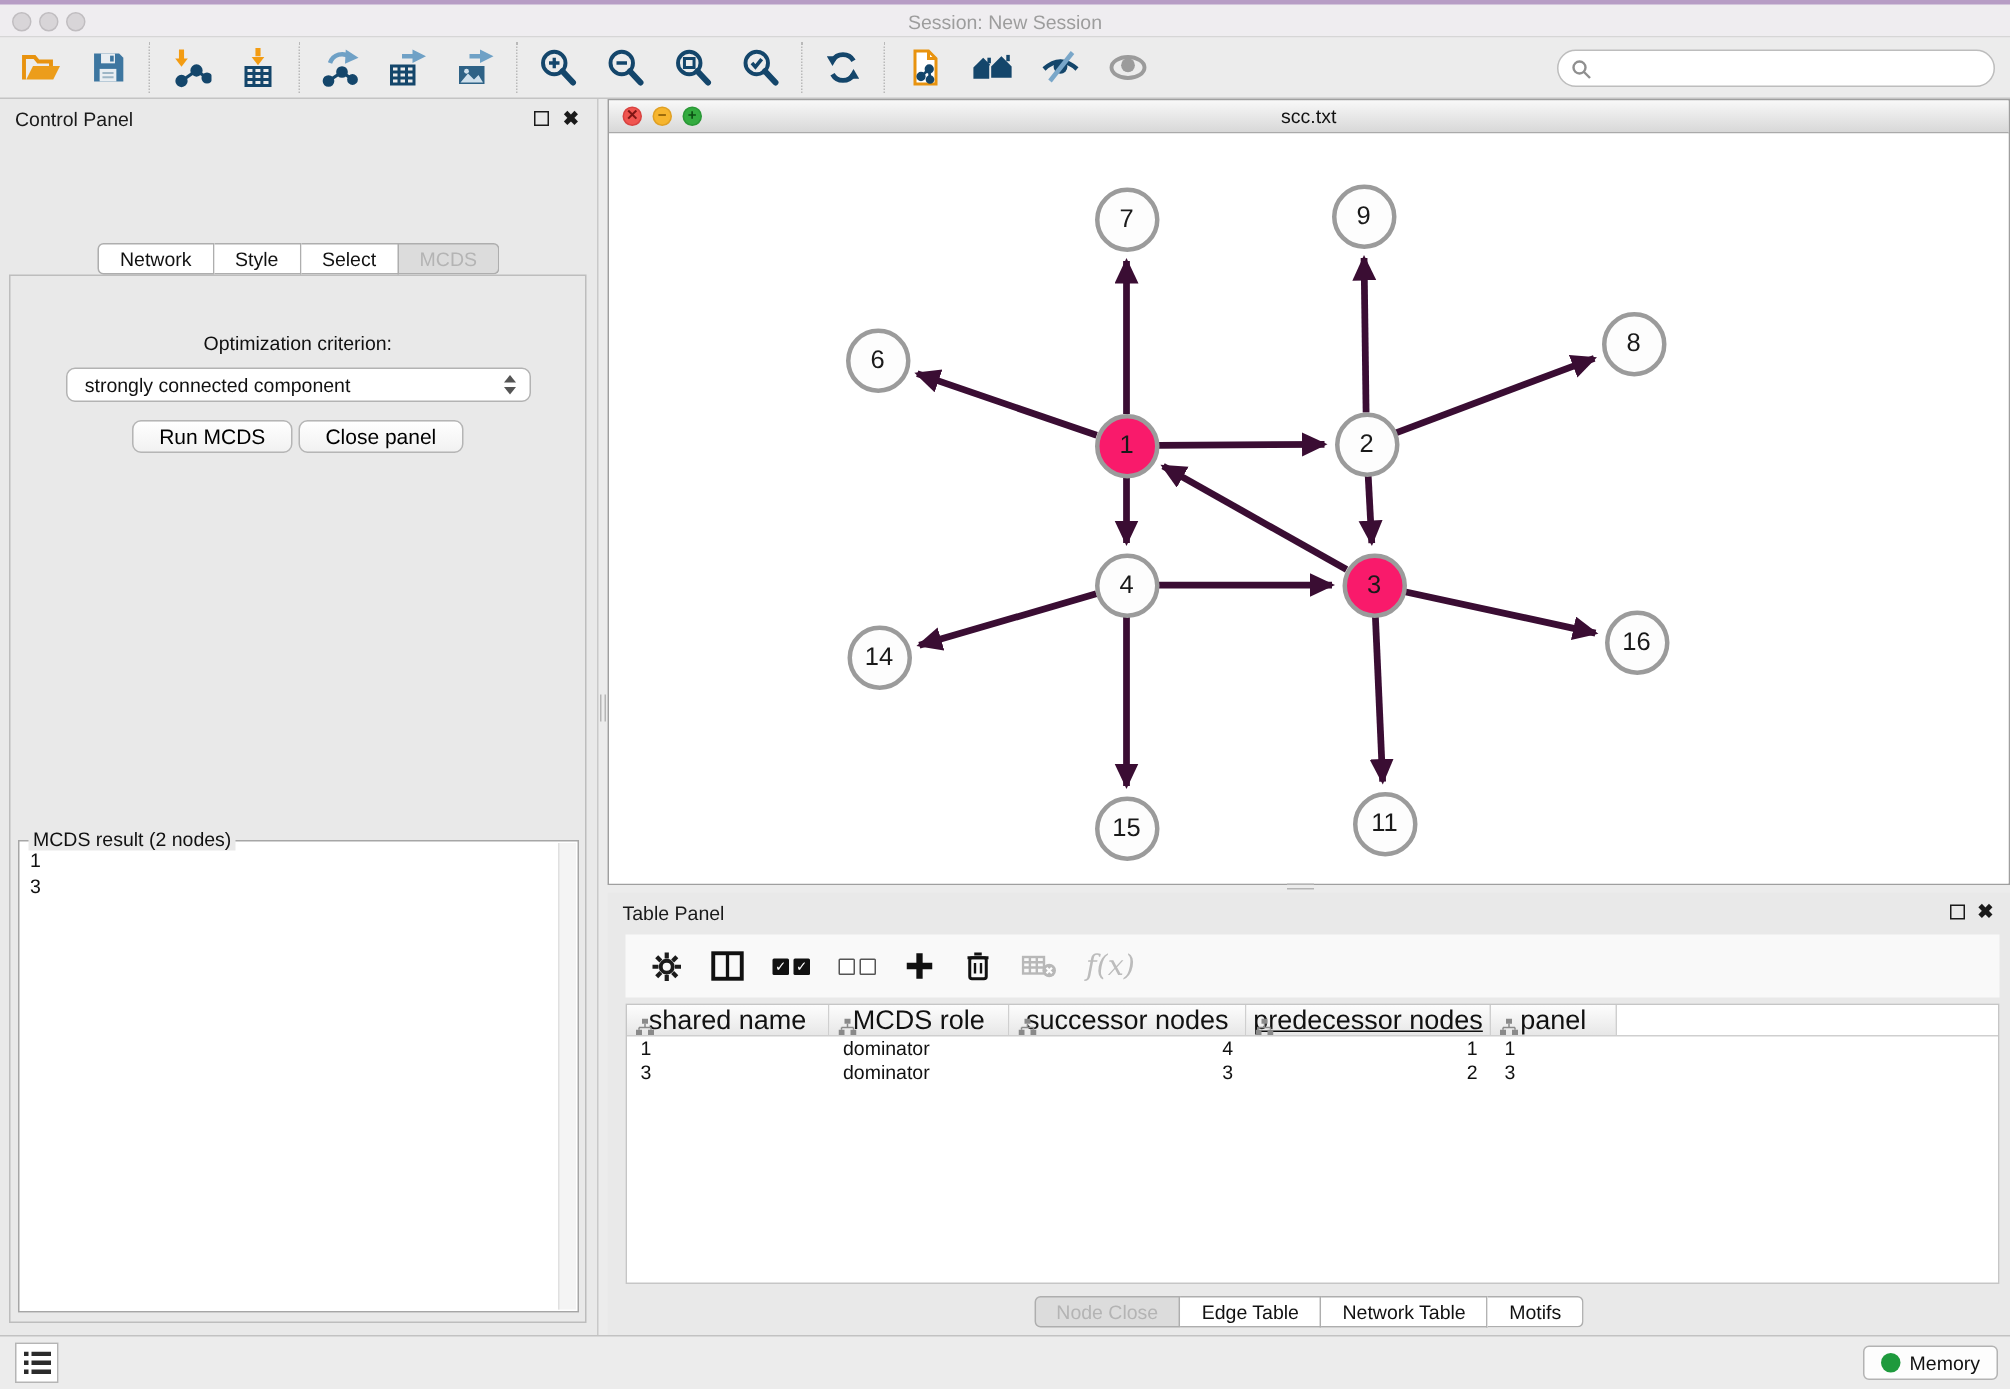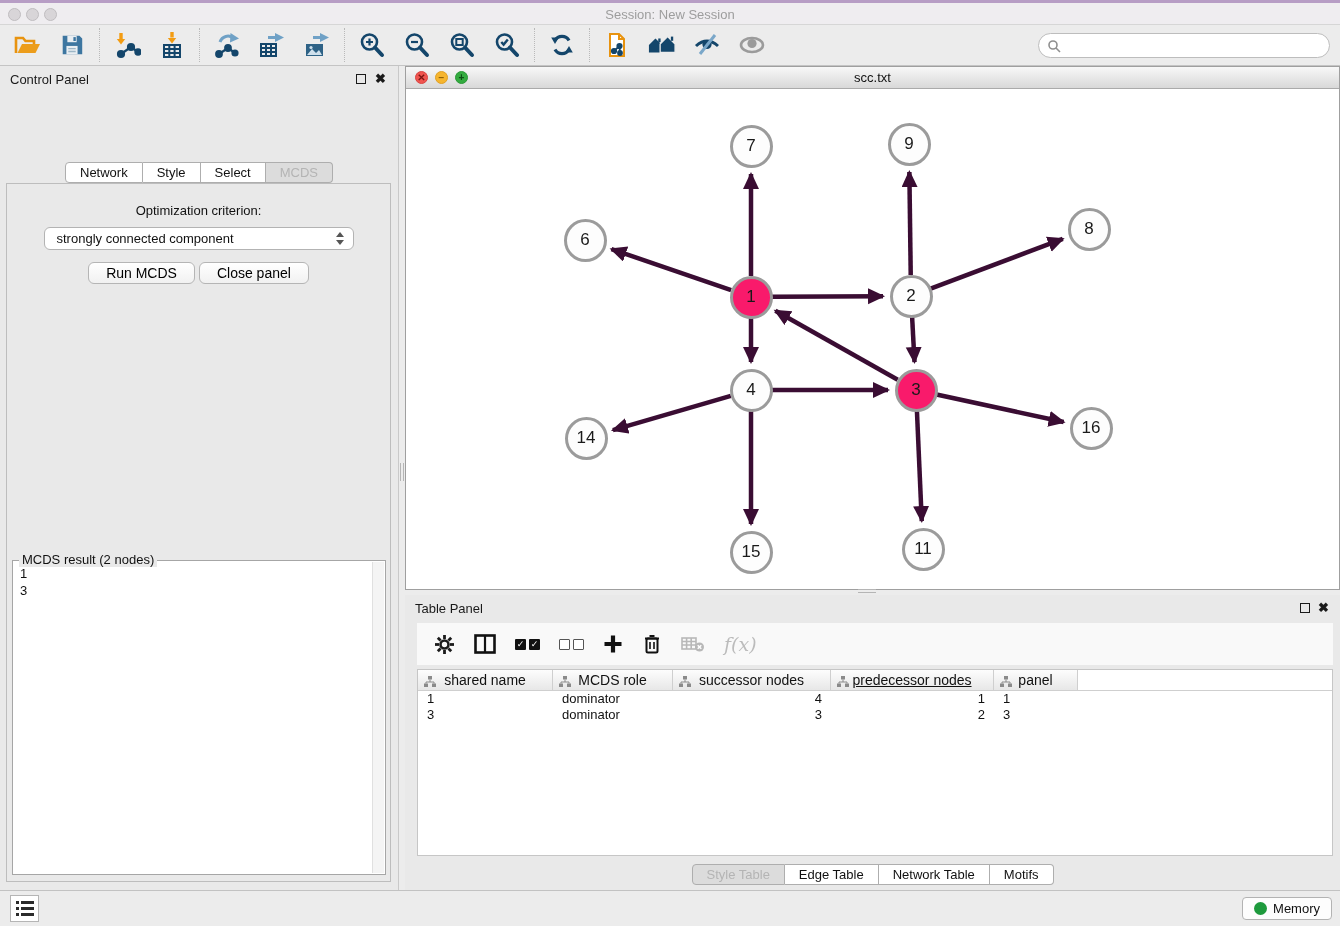--- a/index.html
+++ b/index.html
@@ -29,21 +29,21 @@
   .control-panel .float-ic { right:32px; } .control-panel .close-ic { right:12px; }
 
   .seg-tabs { display:flex; }
   .cp-tabs { position:absolute; top:96px; left:50%; transform:translateX(-50%); z-index:2; }
   .seg-tab { background:#fff; border:1px solid #aeaeae; border-left:none; padding:0 14px; font-size:13px; height:21px; line-height:20px; cursor:default; }
   .seg-tab:first-child { border-left:1px solid #aeaeae; border-radius:4px 0 0 4px; }
   .seg-tab:last-child { border-radius:0 4px 4px 0; }
   .seg-tab.active { background:#dcdcdc; color:#b4b4b4; }
 
   .cp-pane { position:absolute; left:6px; right:7px; top:117px; bottom:8px; border:1px solid #bdbdbd; }
-  .opt-label { margin-top:19px; text-align:center; font-size:13px; }
+  .opt-label { margin-top:37px; text-align:center; font-size:13px; }
   .criterion-select { position:relative; margin:9px auto 0; width:310px; height:23px; background:#fff; border:1px solid #b3b3b3; border-radius:6px; font-size:13px; line-height:21px; padding-left:12px; }
   .chev { position:absolute; right:9px; width:0; height:0; border-left:4.5px solid transparent; border-right:4.5px solid transparent; }
   .chev.up { top:4px; border-bottom:5.5px solid #555; }
   .chev.dn { bottom:4px; border-top:5.5px solid #555; }
   .cp-buttons { display:flex; justify-content:center; gap:4px; margin-top:12px; }
   .mac-btn { background:linear-gradient(#ffffff,#f1f1f1); border:1px solid #b5b5b5; border-radius:6px; padding:2px 17px; font-size:14px; }
 
   .result-group { position:absolute; left:5px; right:4px; top:376px; bottom:6px; border:1px solid #a6a6a6; background:#fff; }
   .result-legend { position:absolute; top:-9px; left:6px; background:#e9e9e9; padding:0 3px; font-size:13px; }
   .result-text { position:absolute; left:7px; top:4px; font-size:13px; line-height:17px; white-space:pre; }
@@ -71,21 +71,21 @@
   .table-panel .float-ic { right:30px; } .table-panel .close-ic { right:11px; }
   .tp-toolbar { position:absolute; left:12px; right:7px; top:28px; height:42px; background:#f9f9f9; display:flex; align-items:center; gap:19px; padding-left:17px; }
   .tpi { display:flex; align-items:center; justify-content:center; height:24px; }
   .chk-pair { display:flex; gap:3px; }
   .chk { width:11px; height:11px; background:#111; color:#fff; font-size:9px; line-height:11px; text-align:center; border-radius:1px; }
   .unchk { width:11px; height:11px; border:1.6px solid #555; background:#fff; border-radius:1px; }
   .fx-label { font-family:"DejaVu Serif",serif; font-style:italic; font-size:19px; color:#bcbcbc; }
 
   .tp-table { position:absolute; left:12px; right:7px; top:74px; bottom:34px; background:#fff; border:1px solid #c6c6c6; overflow:hidden; }
   .thead { display:flex; height:21px; border-bottom:1px solid #cfcfcf; }
-  .th { position:relative; background:linear-gradient(#fdfdfd,#e7e7e7); border-right:1px solid #cfcfcf; font-size:14px; display:flex; align-items:center; justify-content:center; }
+  .th { position:relative; background:linear-gradient(#fdfdfd,#e7e7e7); border-right:1px solid #cfcfcf; font-size:18px; display:flex; align-items:center; justify-content:center; }
   .th-icon { position:absolute; left:6px; top:4px; }
   .trow { display:flex; height:16px; }
   .td { font-size:13px; line-height:16px; padding:0 9px; overflow:hidden; }
 
   .tp-tabs { position:absolute; bottom:5px; left:50%; transform:translateX(-50%); }
 
   
   .status-bar { position:absolute; left:0; right:0; bottom:0; height:36px; background:#ececec; border-top:1px solid #c2c2c2; }
   .list-button { position:absolute; left:10px; top:4px; width:29px; height:27px; background:#fff; border:1px solid #b5b5b5; display:flex; align-items:center; justify-content:center; }
   .memory-button { position:absolute; right:8px; top:6px; height:23px; background:#fdfdfd; border:1px solid #b3b3b3; border-radius:4px; display:flex; align-items:center; gap:6px; padding:0 11px; font-size:13px; }
@@ -468,21 +468,21 @@
         <div class="trow">
           <div class="td" style="width: 135px; text-align: left;">3</div>
           <div class="td" style="width: 120px; text-align: left;">dominator</div>
           <div class="td" style="width: 158px; text-align: right;">3</div>
           <div class="td" style="width: 163px; text-align: right;">2</div>
           <div class="td" style="width: 84px; text-align: left;">3</div>
         </div>
       </div>
   </div>
   <div class="seg-tabs tp-tabs">
-      <div class="seg-tab active">Style Table</div>
+      <div class="seg-tab active">Node Close</div>
       <div class="seg-tab">Edge Table</div>
       <div class="seg-tab">Network Table</div>
       <div class="seg-tab">Motifs</div>
     </div>
 </div>
 
 <div class="status-bar">
   <div class="list-button">
     <svg width="18" height="15" viewBox="0 0 18 15">
         <g fill="#2b2b2b">

